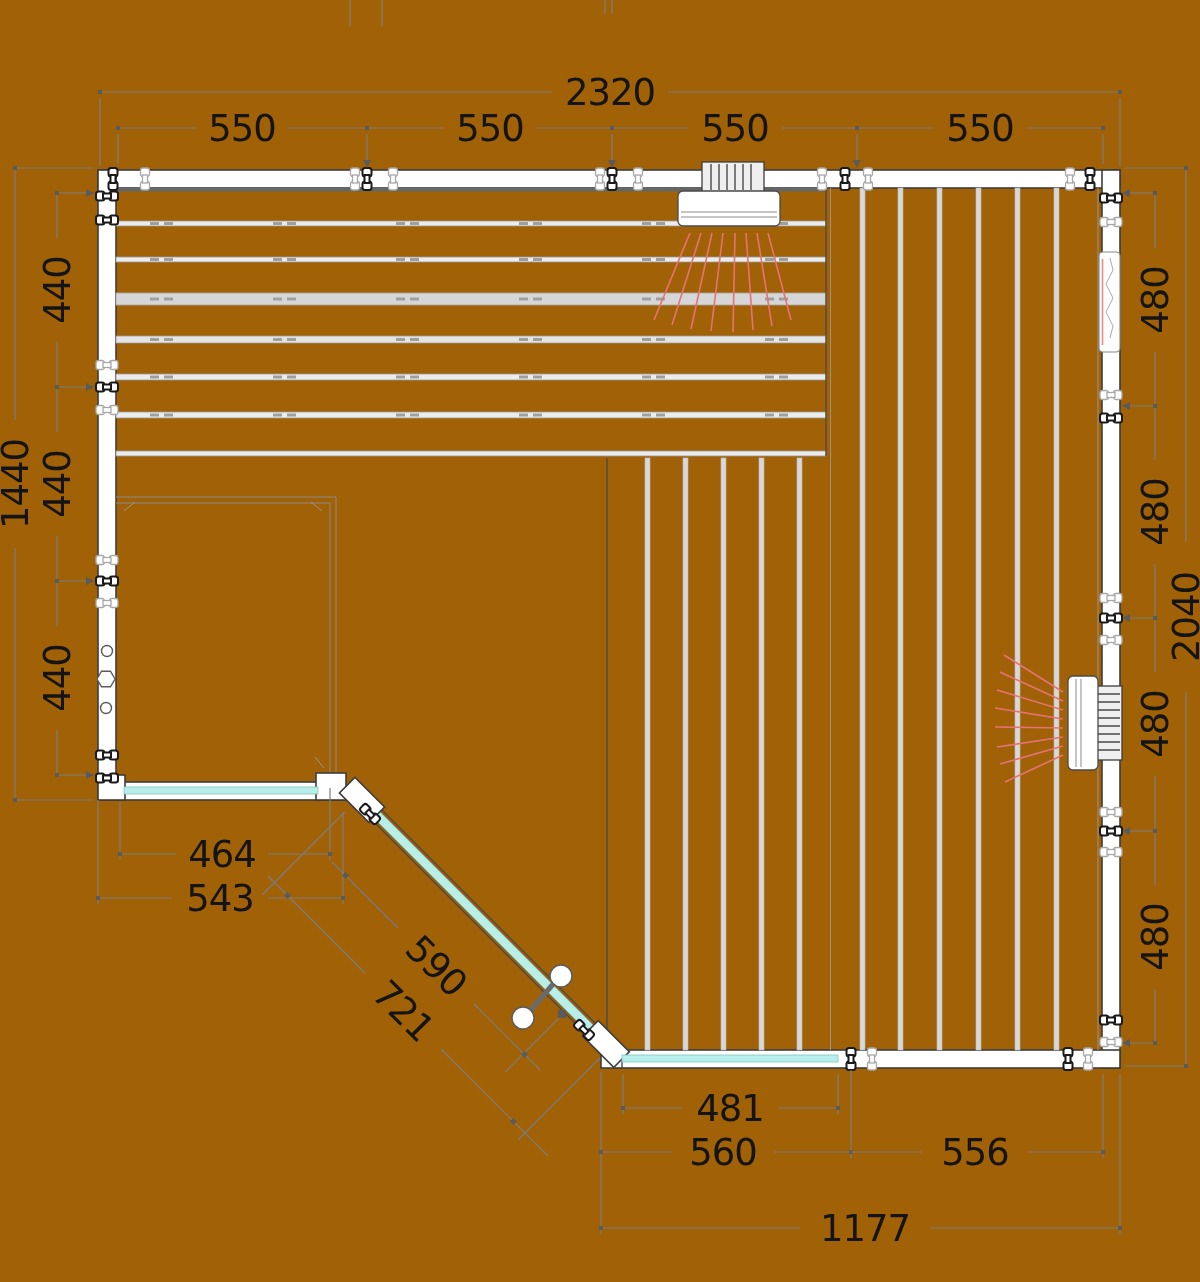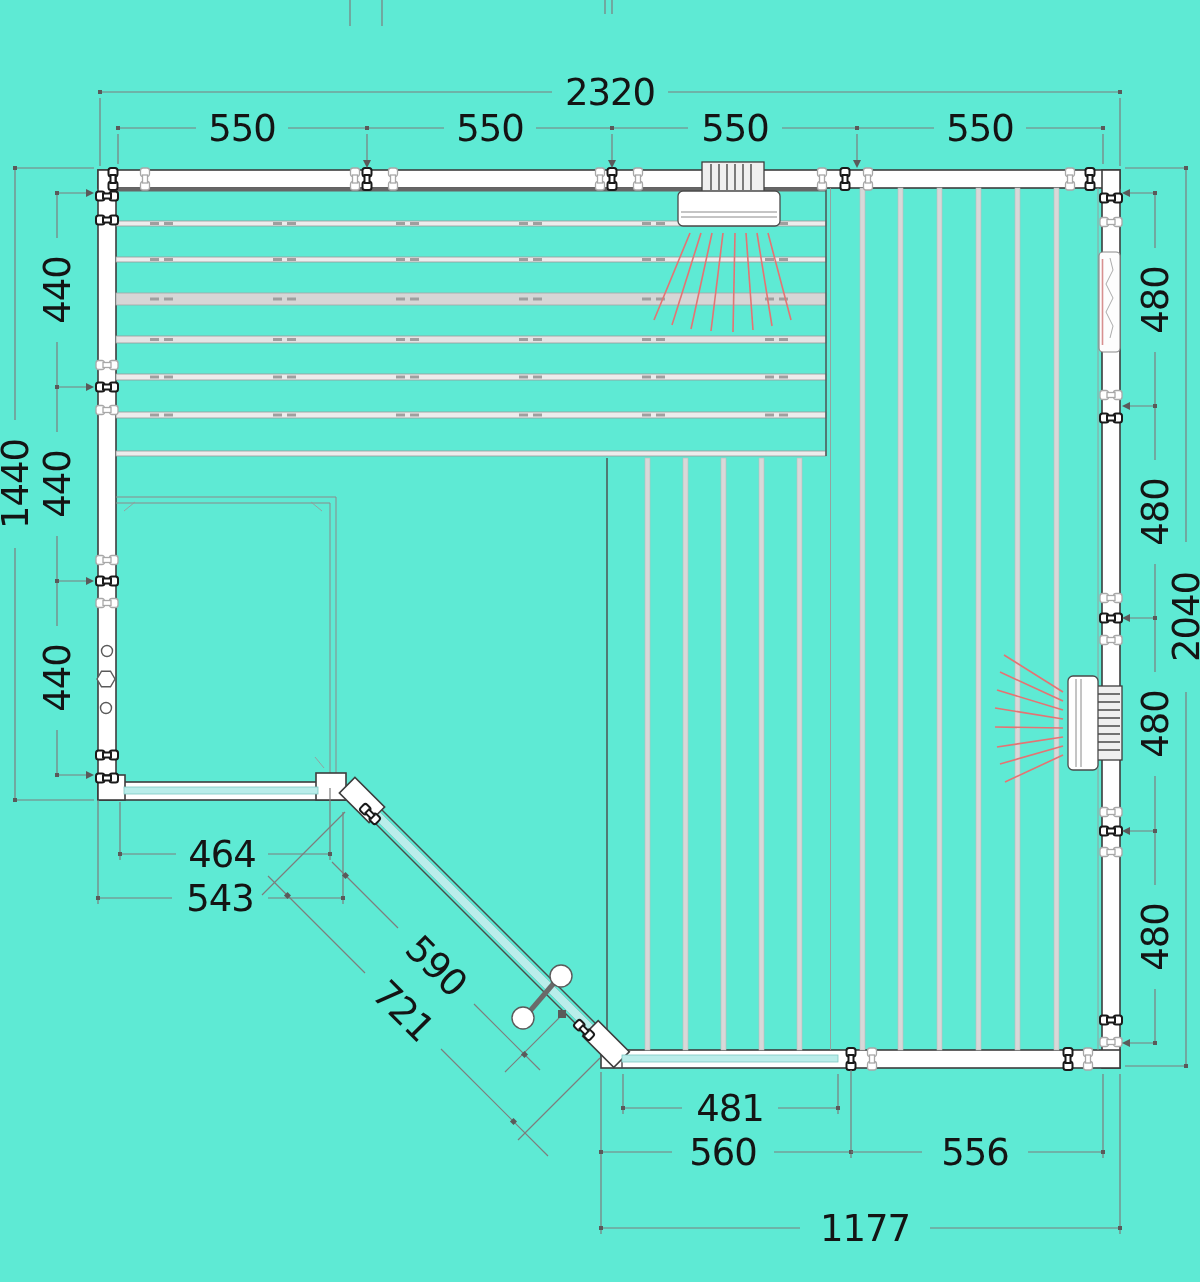--- a/index.html
+++ b/index.html
@@ -1,16 +1,16 @@
 <!DOCTYPE html>
 <html style="--glass: #b9edea; --heater_rays: #e57373; --dim_lines: #7d7d7d; --text: #141414;"><head>
 <meta charset="utf-8">
 <style>
   html,body{margin:0;padding:0;background:#fff;}
-  .canvas{width:1200px;height:1282px;background:#5eead4;position:relative;overflow:hidden;
+  .canvas{width:1200px;height:1282px;background:#a16207;position:relative;overflow:hidden;
           font-family:"DejaVu Sans",sans-serif;}
   svg{display:block;}
   .wall{fill:#fff;stroke:#3d3d3d;stroke-width:1.6;}
   .thin{stroke:#8a8a8a;stroke-width:1;fill:none;}
   .thin2{stroke:#9a9a9a;stroke-width:0.9;fill:none;}
   .dk{stroke:#4a4a4a;stroke-width:1.4;fill:none;}
   .joint{fill:#d8d8d8;stroke:#bdbdbd;stroke-width:0.6;}
   .band1{fill:#ececec;stroke:#9a9a9a;stroke-width:0.8;}
   .band2{fill:#d6d6d6;stroke:#a5a5a5;stroke-width:0.8;}
   .band3{fill:#e4e4e4;stroke:#9a9a9a;stroke-width:0.8;}

